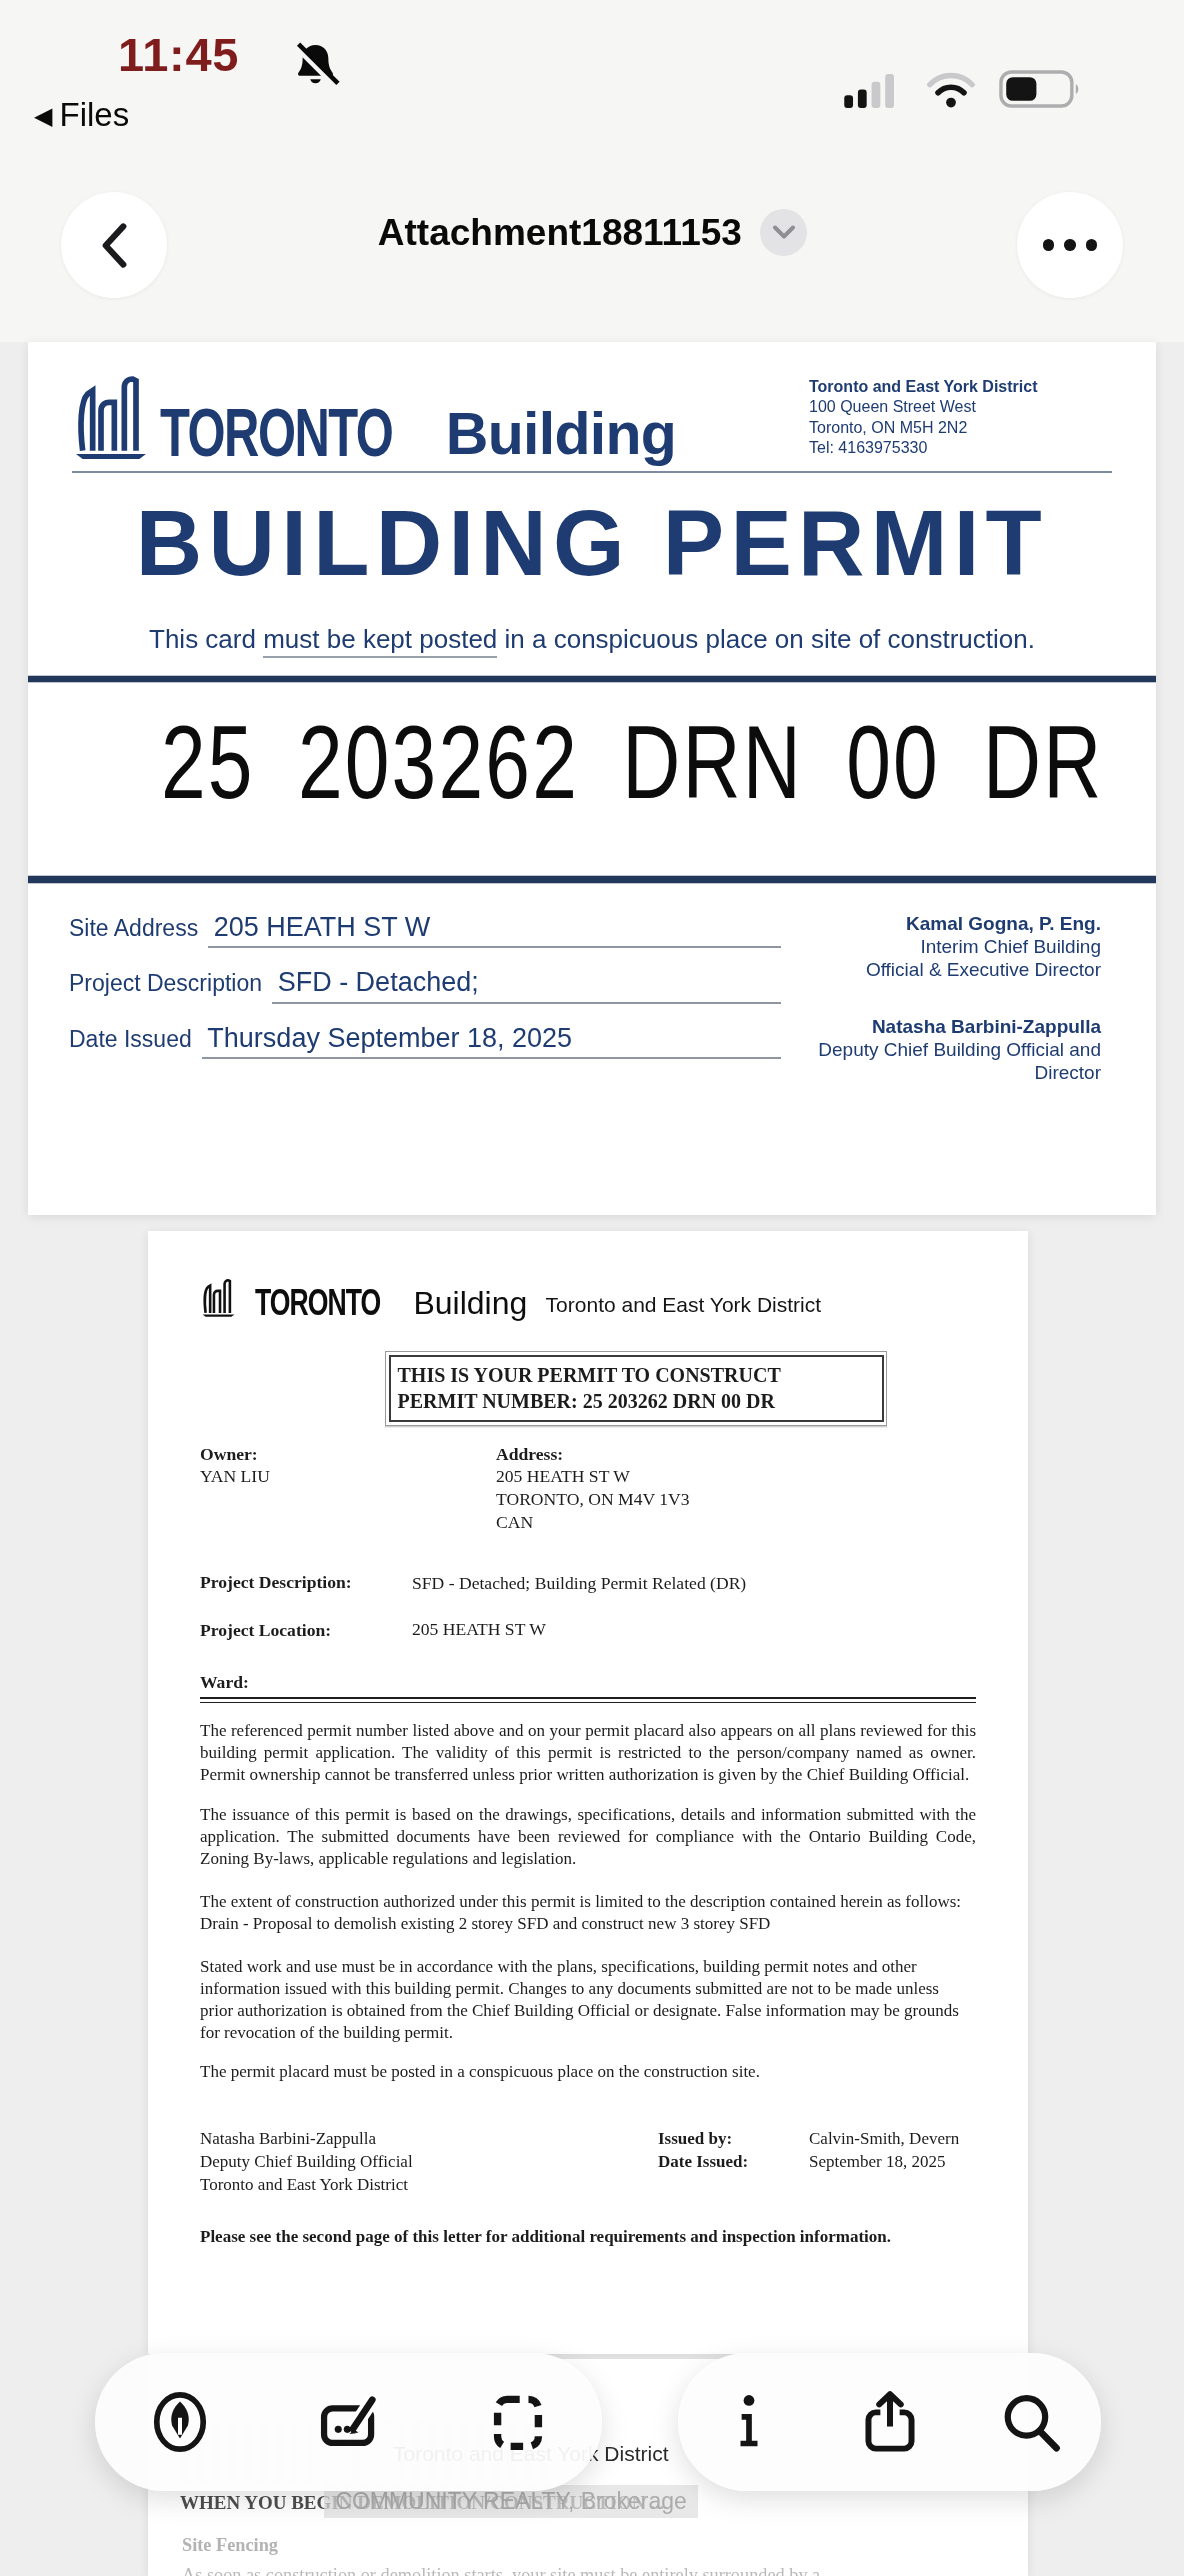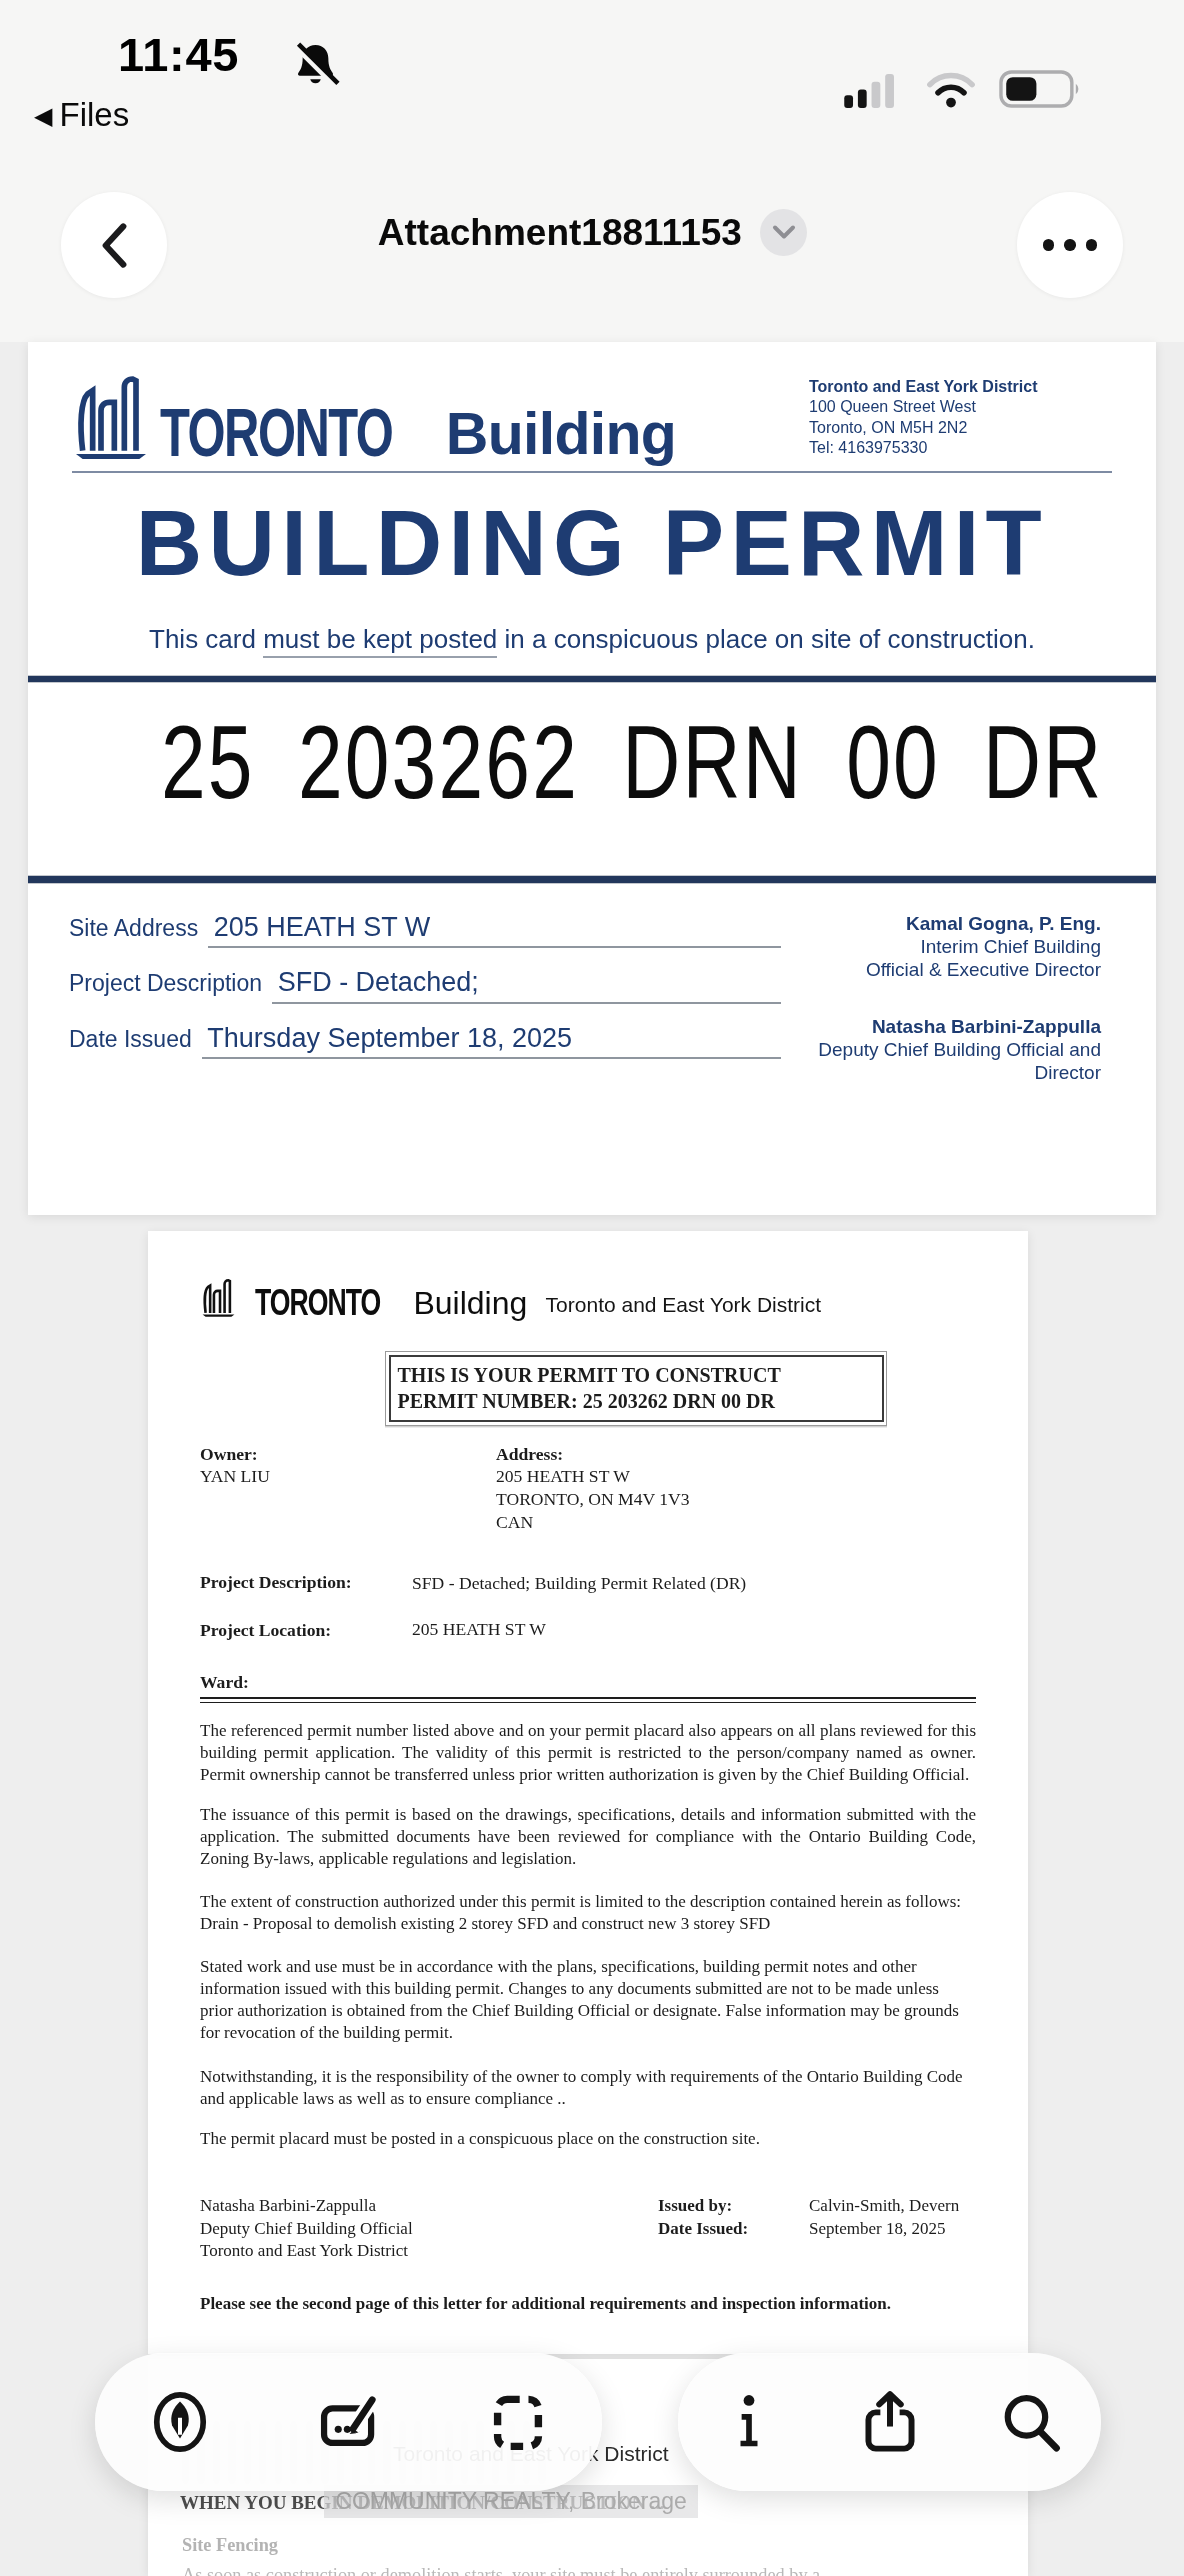--- a/index.html
+++ b/index.html
@@ -4,21 +4,21 @@
 <style>
   html,body{margin:0;padding:0;}
   body{
     width:1185px;height:2576px;position:relative;overflow:hidden;
     background:#eeeeee;
     font-family:"Liberation Sans",sans-serif;
     -webkit-font-smoothing:antialiased;
   }
   .top-chrome{position:absolute;left:0;top:0;width:1185px;height:342px;background:#f6f6f5;}
   
-  .time{position:absolute;left:118px;top:27px;font-size:47px;font-weight:700;color:#000000;letter-spacing:0.7px;}
+  .time{position:absolute;left:118px;top:27px;font-size:47px;font-weight:700;color:#7f1d1d;letter-spacing:0.7px;}
   .bell{position:absolute;left:288px;top:39px;width:55px;height:55px;}
   .back-app{position:absolute;left:34px;top:96px;font-size:33px;color:#0a0a0a;display:flex;align-items:center;gap:7px;}
   .back-app .tri{font-size:24px;line-height:33px;}
   .sb-right{position:absolute;top:68px;left:843px;display:flex;align-items:center;gap:20px;}
   
   .circle-btn{position:absolute;width:106px;height:106px;border-radius:50%;background:#ffffff;
     box-shadow:0 0.7px 4.2px rgba(0,0,0,0.06);display:flex;align-items:center;justify-content:center;}
   .nav-back{left:61px;top:192px;}
   .nav-more{left:1017px;top:192px;}
   .nav-title-row{position:absolute;left:0;top:209px;width:1185px;display:flex;align-items:center;justify-content:center;gap:18.3px;}
@@ -256,21 +256,20 @@
     </div>
     <div class="ward">
       <span class="lbl">Ward:</span>
       <div class="ward-rule"></div>
     </div>
     <div class="para">The referenced permit number listed above and on your permit placard also appears on all plans reviewed for this building permit application. The validity of this permit is restricted to the person/company named as owner. Permit ownership cannot be transferred unless prior written authorization is given by the Chief Building Official.</div>
     <div class="para">The issuance of this permit is based on the drawings, specifications, details and information submitted with the application. The submitted documents have been reviewed for compliance with the Ontario Building Code, Zoning By-laws, applicable regulations and legislation.</div>
     <div class="para nj" style="margin-top:21px;">The extent of construction authorized under this permit is limited to the description contained herein as follows:</div>
     <div class="para nj" style="margin-top:0;">Drain - Proposal to demolish existing 2 storey SFD and construct new 3 storey SFD</div>
     <div class="para nj" style="margin-top:21px;">Stated work and use must be in accordance with the plans, specifications, building permit notes and other information issued with this building permit. Changes to any documents submitted are not to be made unless prior authorization is obtained from the Chief Building Official or designate. False information may be grounds for revocation of the building permit.</div>
-    <div class="para nj" style="margin-top:22.6px;">Notwithstanding, it is the responsibility of the owner to comply with requirements of the Ontario Building Code and applicable laws as well as to ensure compliance ..</div>
     <div class="para nj">The permit placard  must be posted  in a conspicuous  place  on the construction site.</div>
     <div class="sig-cols">
       <div class="sig-l">
         <div>Natasha Barbini-Zappulla</div>
         <div>Deputy Chief Building Official</div>
         <div>Toronto and East York District</div>
       </div>
       <div class="sig-r">
         <span class="lbl">Issued by:</span>
         <span>Calvin-Smith, Devern</span>

